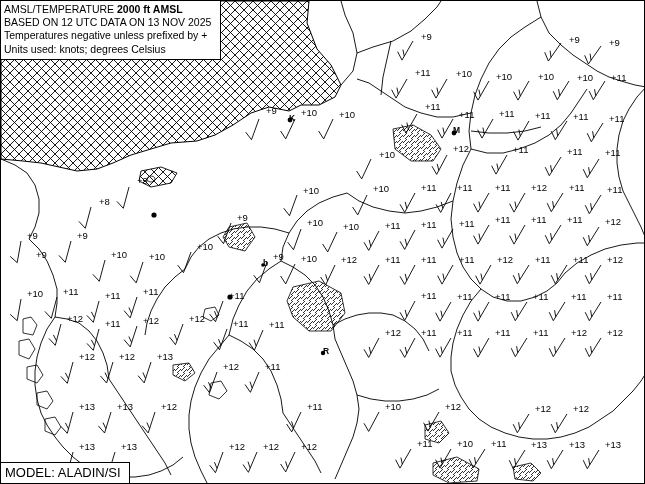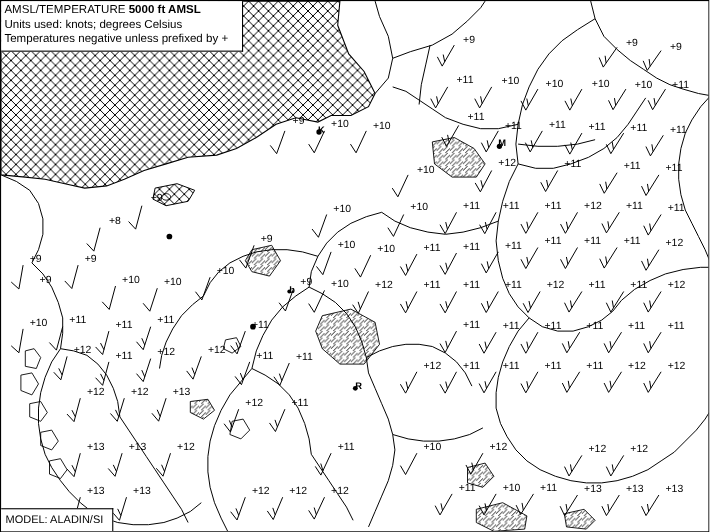--- a/index.html
+++ b/index.html
@@ -25,21 +25,21 @@
   .hdr div{font-size:10.5px;line-height:13.2px;color:#000;white-space:nowrap;}
   .hdr .b{font-weight:bold;}
   .footer{
     position:absolute;left:0;bottom:0;
     background:#ffffff;
     border-right:1px solid #000;
     border-top:1px solid #000;
     padding:3px 8px 3px 4px;
     box-sizing:border-box;
   }
-  .footer div{font-size:10px;line-height:14px;color:#000;white-space:nowrap;}
+  .footer div{font-size:13px;line-height:14px;color:#000;white-space:nowrap;}
   .temp{
     position:absolute;
     font-size:9.5px;
     color:#000;
     white-space:nowrap;
     font-family:"Liberation Sans", sans-serif;
   }
   .city{
     position:absolute;
     font-size:8.5px;
@@ -762,22 +762,23 @@
     </div>
 
   <div id="cities">
       <div class="city" style="left: 288px; top: 112px;">K</div>
       <div class="city" style="left: 452px; top: 124px;">M</div>
       <div class="city" style="left: 262px; top: 257px;">b</div>
       <div class="city" style="left: 322px; top: 345px;">R</div>
     </div>
 
   <div class="hdr">
-    <div><span>AMSL/TEMPERATURE </span><span class="b">5000 ft AMSL</span></div>
+    <div><span>AMSL/TEMPERATURE </span><span class="b">2000 ft AMSL</span></div>
+    <div>BASED ON 12 UTC DATA ON 13 NOV 2025</div>
+    <div>Temperatures negative unless prefixed by +</div>
     <div>Units used: knots; degrees Celsius</div>
-    <div>Temperatures negative unless prefixed by +</div>
   </div>
 
   <div class="footer">
     <div>MODEL: ALADIN/SI</div>
   </div>
 
 </div>
 
 </body></html>

